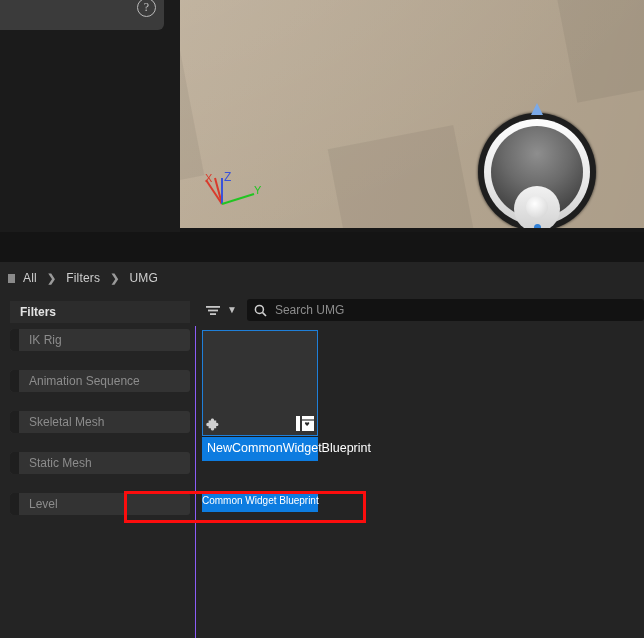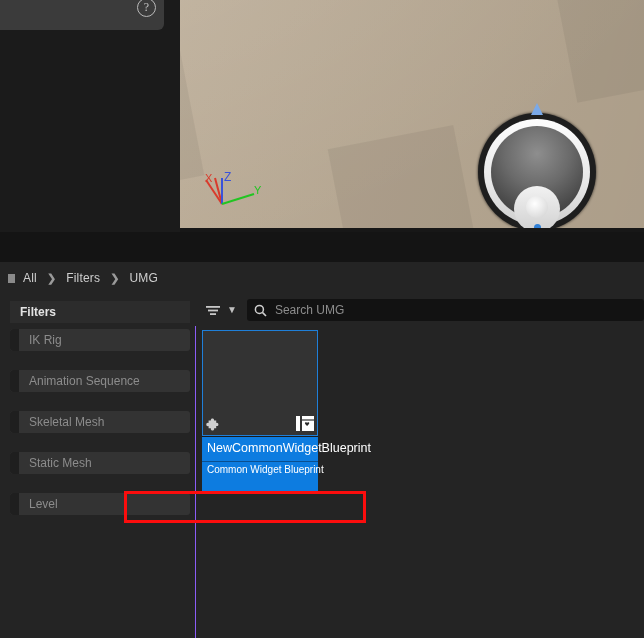--- a/index.html
+++ b/index.html
@@ -364,25 +364,25 @@
     line-height: 15px;
     padding: 4px 5px 5px 5px;
     box-sizing: border-box;
     border-top: 1px solid #1b1b1b;
   }
   .asset-type {
     background: #0d7ce0;
     color: #ffffff;
     font-size: 10px;
     line-height: 16px;
-    height: 33px;
-    padding-left: 5px;
+    height: 20px;
     box-sizing: border-box;
     border-top: 1px solid #0a4f8f;
     white-space: nowrap;
+    margin-top: 31px;
   }
 
   
   .red-box {
     position: absolute;
     left: 124px;
     top: 491px;
     width: 242px;
     height: 32px;
     border: 3px solid #fc0d0d;

